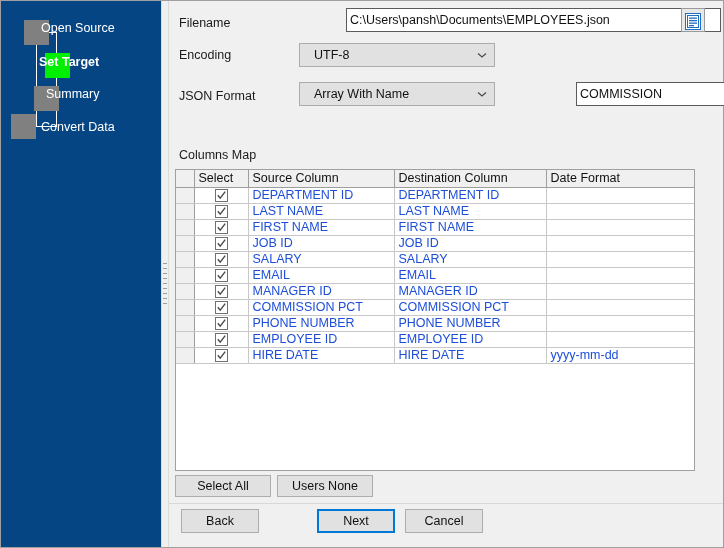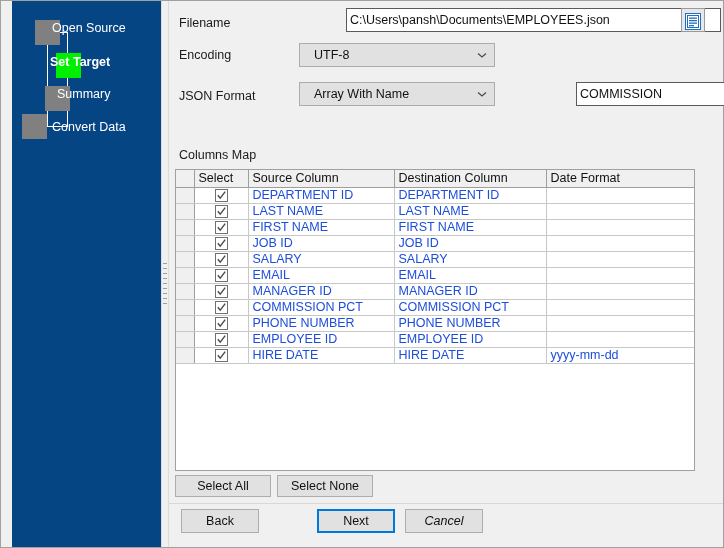--- a/index.html
+++ b/index.html
@@ -21,21 +21,21 @@
     width: 724px;
     height: 548px;
     background: #f0f0f0;
     box-sizing: border-box;
     border: 1px solid #a0a0a0;
   }
 
   
   .sidebar {
     position: absolute;
-    left: 11px;
+    left: 0;
     top: 0;
     width: 160px;
     height: 546px;
     background: #064584;
     overflow: hidden;
   }
   .wizard {
     position: absolute;
     left: 0;
     top: 0;
@@ -442,21 +442,21 @@
               <td>yyyy-mm-dd</td>
             </tr>
             <tr>
               <td colspan="5" style="border: none; height: 110px;"></td>
             </tr>
           </tbody>
       </table>
     </div>
 
     <button class="btn" style="left:6px; top:474px; width:96px; height:22px;">Select All</button>
-    <button class="btn" style="left:108px; top:474px; width:96px; height:22px;">Select None</button>
+    <button class="btn" style="left:108px; top:474px; width:96px; height:22px;">Users None</button>
 
     <div class="sep" style="left:0px; top:502px; width:554px;"></div>
 
     <button class="btn" style="left:12px; top:508px; width:78px; height:24px; line-height:22px;">Back</button>
     <button class="btn default" style="left:124px; top:508px; width:78px; height:24px; line-height:20px;">Next</button>
-    <button class="btn" style="left:236px; top:508px; width:78px; height:24px; line-height:22px;font-style:italic;">Cancel</button>
+    <button class="btn" style="left:236px; top:508px; width:78px; height:24px; line-height:22px;">Cancel</button>
   </div>
 </div>
 
 </body></html>

